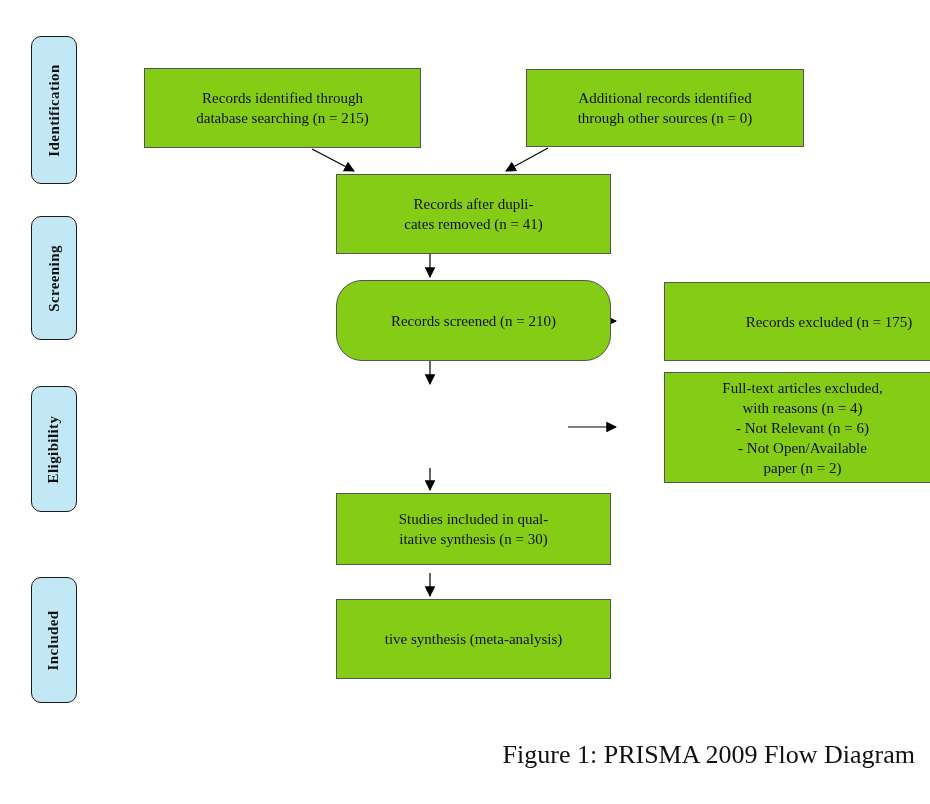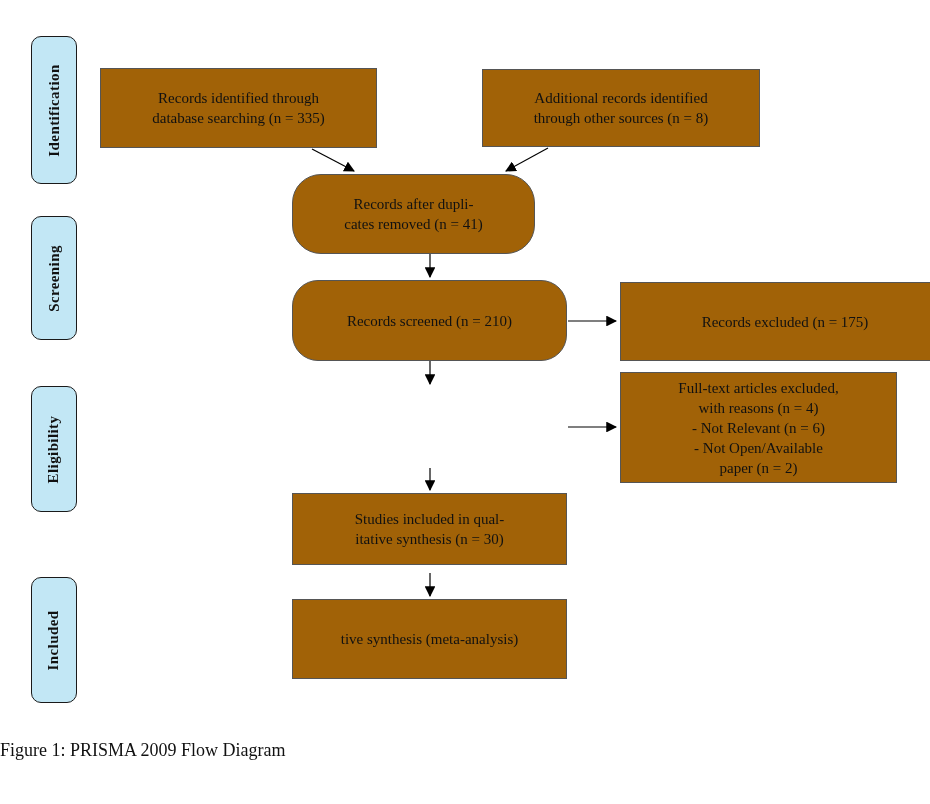--- a/index.html
+++ b/index.html
@@ -17,29 +17,30 @@
     overflow: hidden;
   }
   .arrows-layer {
     position: absolute;
     left: 0; top: 0;
     width: 930px; height: 804px;
     pointer-events: none;
   }
   .fbox {
     position: absolute;
-    background: #a16207;
+    background: #84cc16;
     border: 1px solid #555555;
     display: flex;
     align-items: center;
     justify-content: center;
     text-align: center;
     font-size: 15px;
     line-height: 20px;
     box-sizing: border-box;
+    margin-left: 44px;
   }
   .fbox .fbox-text { width: 100%; }
   .fbox .fbox-text span { display: block; }
   .phase {
     position: absolute;
     width: 46px;
     background: #c2e7f5;
     border: 1px solid #1a1a1a;
     border-radius: 10px;
     display: flex;
@@ -53,28 +54,28 @@
     font-weight: bold;
     font-size: 15px;
     letter-spacing: 0.4px;
     color: #111111;
   }
   .caption {
     position: absolute;
     left: 0;
     top: 740px;
     width: 915px;
-    text-align: left;
-    font-size: 18px;
+    text-align: right;
+    font-size: 26px;
     color: #111111;
   }
   
   .pos-identified   { left: 100px; top:  68px; width: 277px; height:  80px; }
   .pos-additional   { left: 482px; top:  69px; width: 278px; height:  78px; }
-  .pos-duplicates   { left: 292px; top: 174px; width: 243px; height:  80px; border-radius: 29px; }
+  .pos-duplicates   { left: 292px; top: 174px; width: 275px; height:  80px; }
   .pos-screened     { left: 292px; top: 280px; width: 275px; height:  81px; border-radius: 26px; }
   .pos-excluded     { left: 620px; top: 282px; width: 330px; height:  79px; }
   .pos-fulltext     { left: 292px; top: 387px; width: 275px; height:  81px; }
   .pos-ft-excluded  { left: 620px; top: 372px; width: 277px; height: 111px; text-align: center; }
   .pos-qualitative  { left: 292px; top: 493px; width: 275px; height:  72px; }
   .pos-quantitative { left: 292px; top: 599px; width: 275px; height:  80px; }
   .pos-phase-identification { left: 31px; top:  36px; height: 148px; }
   .pos-phase-screening      { left: 31px; top: 216px; height: 124px; }
   .pos-phase-eligibility    { left: 31px; top: 386px; height: 126px; }
   .pos-phase-included       { left: 31px; top: 577px; height: 126px; }
@@ -109,28 +110,28 @@
   <div class="phase pos-phase-eligibility">
     <span class="phase-text">Eligibility</span>
   </div>
   <div class="phase pos-phase-included">
     <span class="phase-text">Included</span>
   </div>
 
   <div class="fbox pos-identified">
     <div class="fbox-text">
       <span>Records identified through</span>
-      <span>database searching (n = 335)</span>
+      <span>database searching (n = 215)</span>
     </div>
   </div>
 
   <div class="fbox pos-additional">
     <div class="fbox-text">
       <span>Additional records identified</span>
-      <span>through other sources (n = 8)</span>
+      <span>through other sources (n = 0)</span>
     </div>
   </div>
 
   <div class="fbox pos-duplicates">
     <div class="fbox-text">
       <span>Records after dupli-</span>
       <span>cates removed (n = 41)</span>
     </div>
   </div>
 

